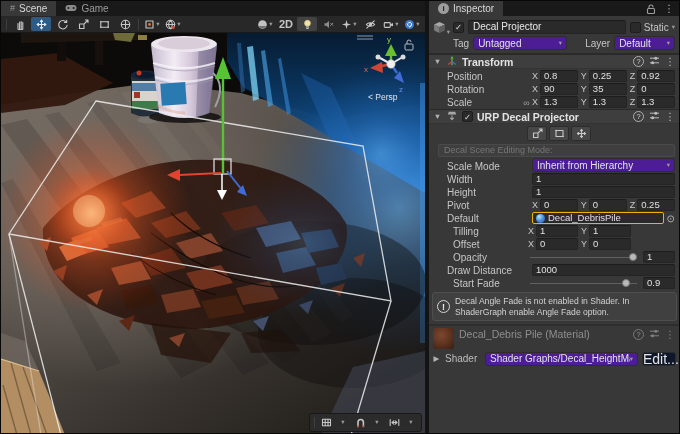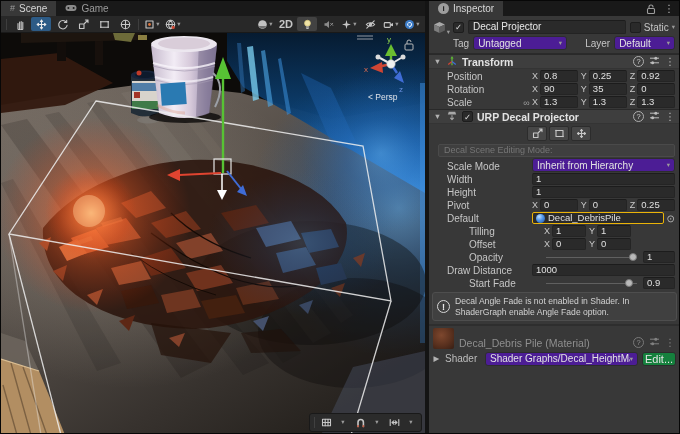--- a/index.html
+++ b/index.html
@@ -46,21 +46,21 @@
   .golabel{color:#c6c6c6}
   .dd{height:14px;background:#4c1d95;border:1px solid #2d2d2d;border-radius:3px;display:flex;align-items:center;padding:0 4px;color:#e2e2e2;font-size:10px;min-width:0}
   .dd .ddtext{flex:1;white-space:nowrap;overflow:hidden}
   .comphdr{height:15px;background:#3e3e3e;border-top:1px solid #292929;border-bottom:1px solid #343434;display:flex;align-items:center;gap:4px;padding:0 5px 0 4px;color:#e2e2e2}
   .comphdr .ctitle{font-weight:bold;font-size:10.5px;flex:1;white-space:nowrap;overflow:hidden}
   .fold{font-size:7.5px;color:#b2b2b2;width:9px;text-align:center;flex:none}
   .hicons{display:flex;align-items:center;gap:5px;color:#bdbdbd;flex:none}
   .circq{width:11px;height:11px;border-radius:50%;border:1px solid #aeaeae;font-size:7.5px;display:flex;align-items:center;justify-content:center;color:#d2d2d2}
   .kebab{font-size:10px;color:#bdbdbd;line-height:1}
   .row{display:flex;align-items:flex-end;height:12px;margin:1px 0;padding:0 5px 0 18px}
-  .row.ind{padding-left:40px}
+  .row.ind{padding-left:24px}
   .row .lbl{width:85px;flex:none;white-space:nowrap;overflow:hidden}
   .row.ind .lbl{width:75px}
   .row .lbl.shrunk{width:74px}
   .linkico{width:11px;flex:none;color:#9c9c9c;font-size:9px;text-align:center}
   .fld{background:#2a2a2a;border:1px solid #242424;border-top-color:#1c1c1c;border-radius:2px;height:12px;line-height:10px;padding:0 3px;color:#e0e0e0;flex:1;min-width:0;font-size:9.5px}
   .trip{flex:1;display:flex;align-items:center}
   .ax{font-size:9px;color:#cacaca;margin:0 2px 0 3px}
   .ax:first-child{margin-left:0}
   .sp44{width:44px;flex:none}
   .vfld{flex:none;width:32px;margin-left:4px}
@@ -69,26 +69,26 @@
   .sknob{position:absolute;top:2px;width:8px;height:8px;border-radius:50%;background:#b9b9b9;border:1px solid #787878}
   .dim{opacity:.55}
   .dlabel{color:#7b7b7b}
   .btnrow{display:flex;gap:2px;margin:2px 0 1px 98px}
   .modebtn{width:20px;height:15px;background:#474747;border:1px solid #2c2c2c;border-radius:2px;display:flex;align-items:center;justify-content:center}
   .editmode{height:13px;margin:3px 5px 3px 9px;background:#3f3f3f;border:1px solid #4a4a4a;border-radius:2px;color:#757575;font-size:9px;line-height:11px;padding:0 5px}
   .warnbox{display:flex;gap:5px;margin:3px 3px 2px 3px;background:#404040;border:1px solid #4e4e4e;border-radius:3px;padding:3px 4px;align-items:center}
   .warnico{width:13px;height:13px;border-radius:50%;border:1.4px solid #d6d6d6;color:#e8e8e8;font-size:9px;font-weight:bold;display:flex;align-items:center;justify-content:center;flex:none}
   .warntext{font-size:8.6px;line-height:1.25;color:#d2d2d2}
   .matdiv{height:2px;background:#2e2e2e;margin-top:3px}
-  .mathdr{display:flex;align-items:flex-end;gap:5px;padding:2px 5px 1px 4px;height:24px}
+  .mathdr{display:flex;align-items:flex-start;gap:5px;padding:2px 5px 1px 4px;height:24px}
   .matthumb{width:21px;height:21px;border-radius:2px;background:radial-gradient(circle at 40% 35%, #8a4a2c, #5c2d18 60%, #361a0e);opacity:.85;flex:none}
   .mattitle{flex:1;color:#8f8f8f;font-size:10.5px;white-space:nowrap;overflow:hidden}
   .shaderrow{display:flex;align-items:center;gap:4px;height:15px;margin:1px 0;padding:0 4px 0 3px}
   .shaderlbl{color:#bdbdbd;width:36px;flex:none}
-  .editbtn{flex:none;width:34px;height:14px;background:#15803d;border:1px solid #2c2c2c;border-radius:3px;color:#e4e4e4;font-size:11px;text-align:center;line-height:12px}
+  .editbtn{flex:none;width:34px;height:14px;background:#0f172a;border:1px solid #2c2c2c;border-radius:3px;color:#e4e4e4;font-size:14px;text-align:center;line-height:12px}
   .addcomp{display:block;margin:9px auto 0;width:106px;height:15px;background:#585858;border:1px solid #2c2c2c;border-radius:3px;color:#e6e6e6;font-size:10px;text-align:center;line-height:13px}
   .msphere{width:9px;height:9px;border-radius:50%;background:radial-gradient(circle at 35% 30%, #bfe0ff, #4d94e8 45%, #1b4e9e);flex:none;margin-right:3px}
   .objfld{flex:1;display:flex;align-items:center;background:#2a2a2a;border:1px solid #eab308;border-radius:2px;height:12px;padding:0 3px;color:#e0e0e0;font-size:9.5px;min-width:0}
   .objname{flex:1;white-space:nowrap;overflow:hidden;line-height:10px}
   .picker{flex:none;color:#b8b8b8;font-size:10px;margin-left:3px;line-height:1}
   .infoico{width:11px;height:11px;border-radius:50%;background:#9d9d9d;color:#1c1c1c;font-size:8px;font-weight:bold;display:flex;align-items:center;justify-content:center}
   .mmknobs{position:absolute;right:2px;top:2.5px;display:flex;gap:1px}
   .mmk{width:3.5px;height:7px;background:#9a9a9a;border-radius:1.5px}
 </style>
 </head>

